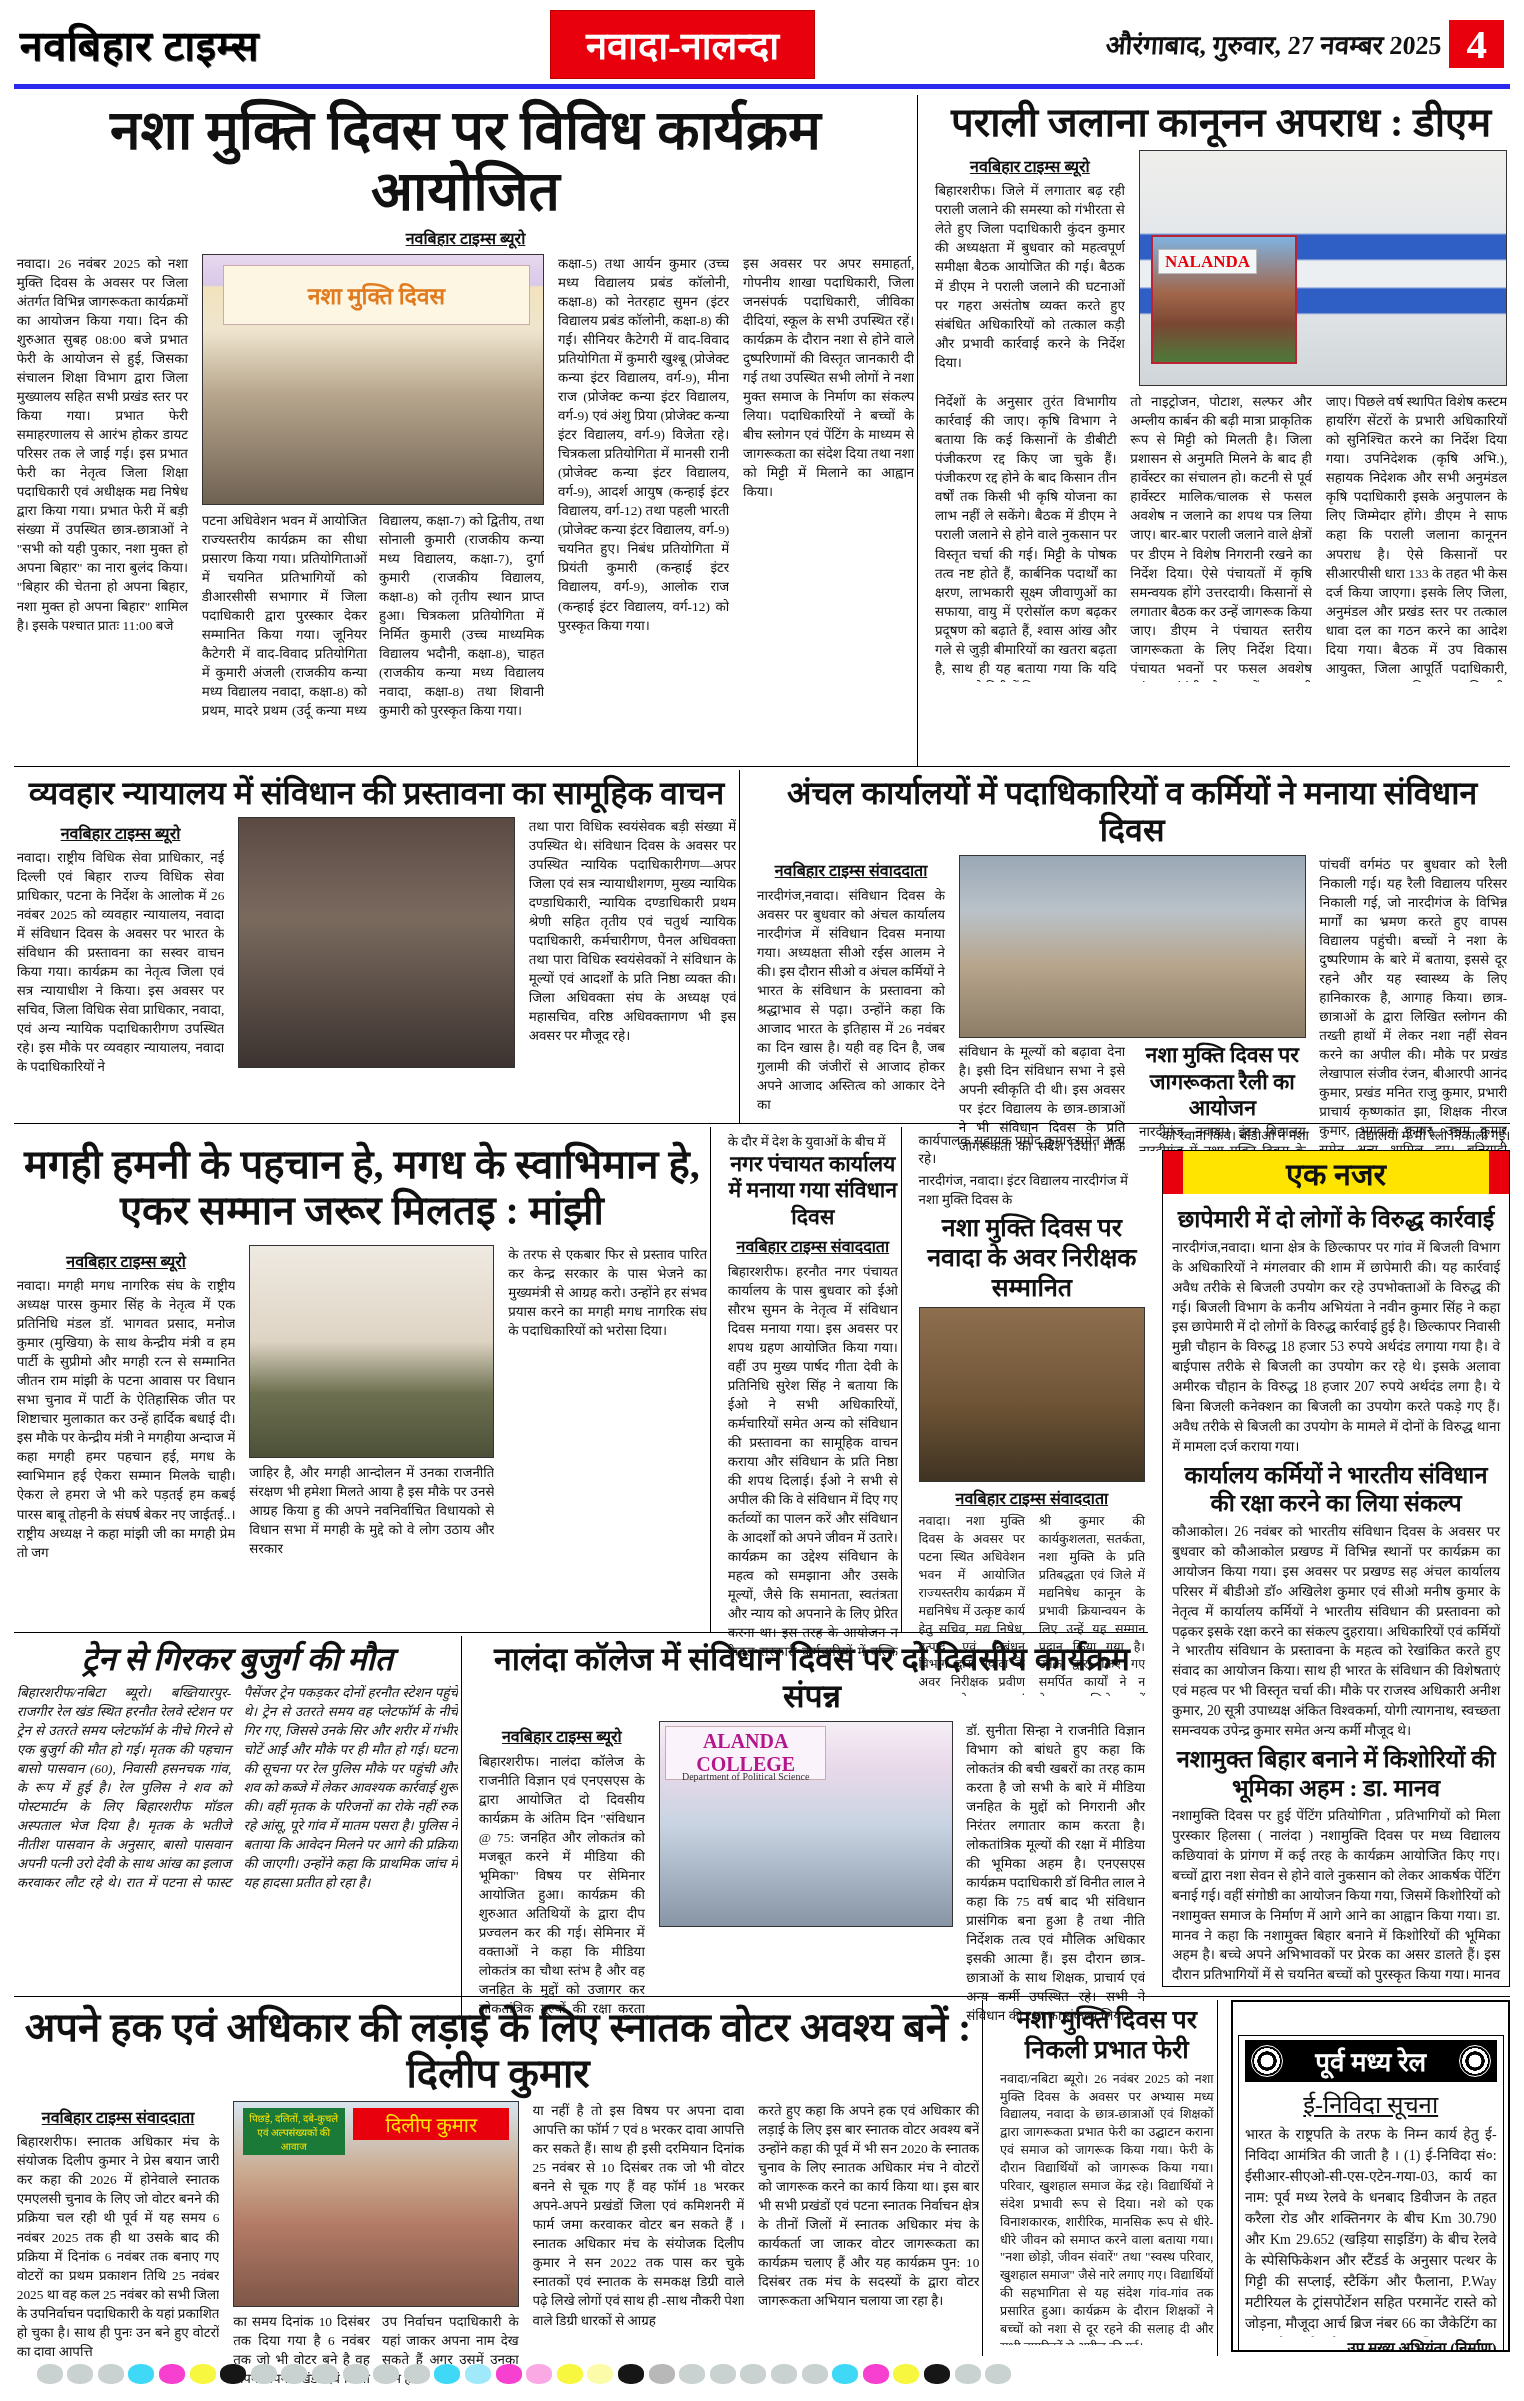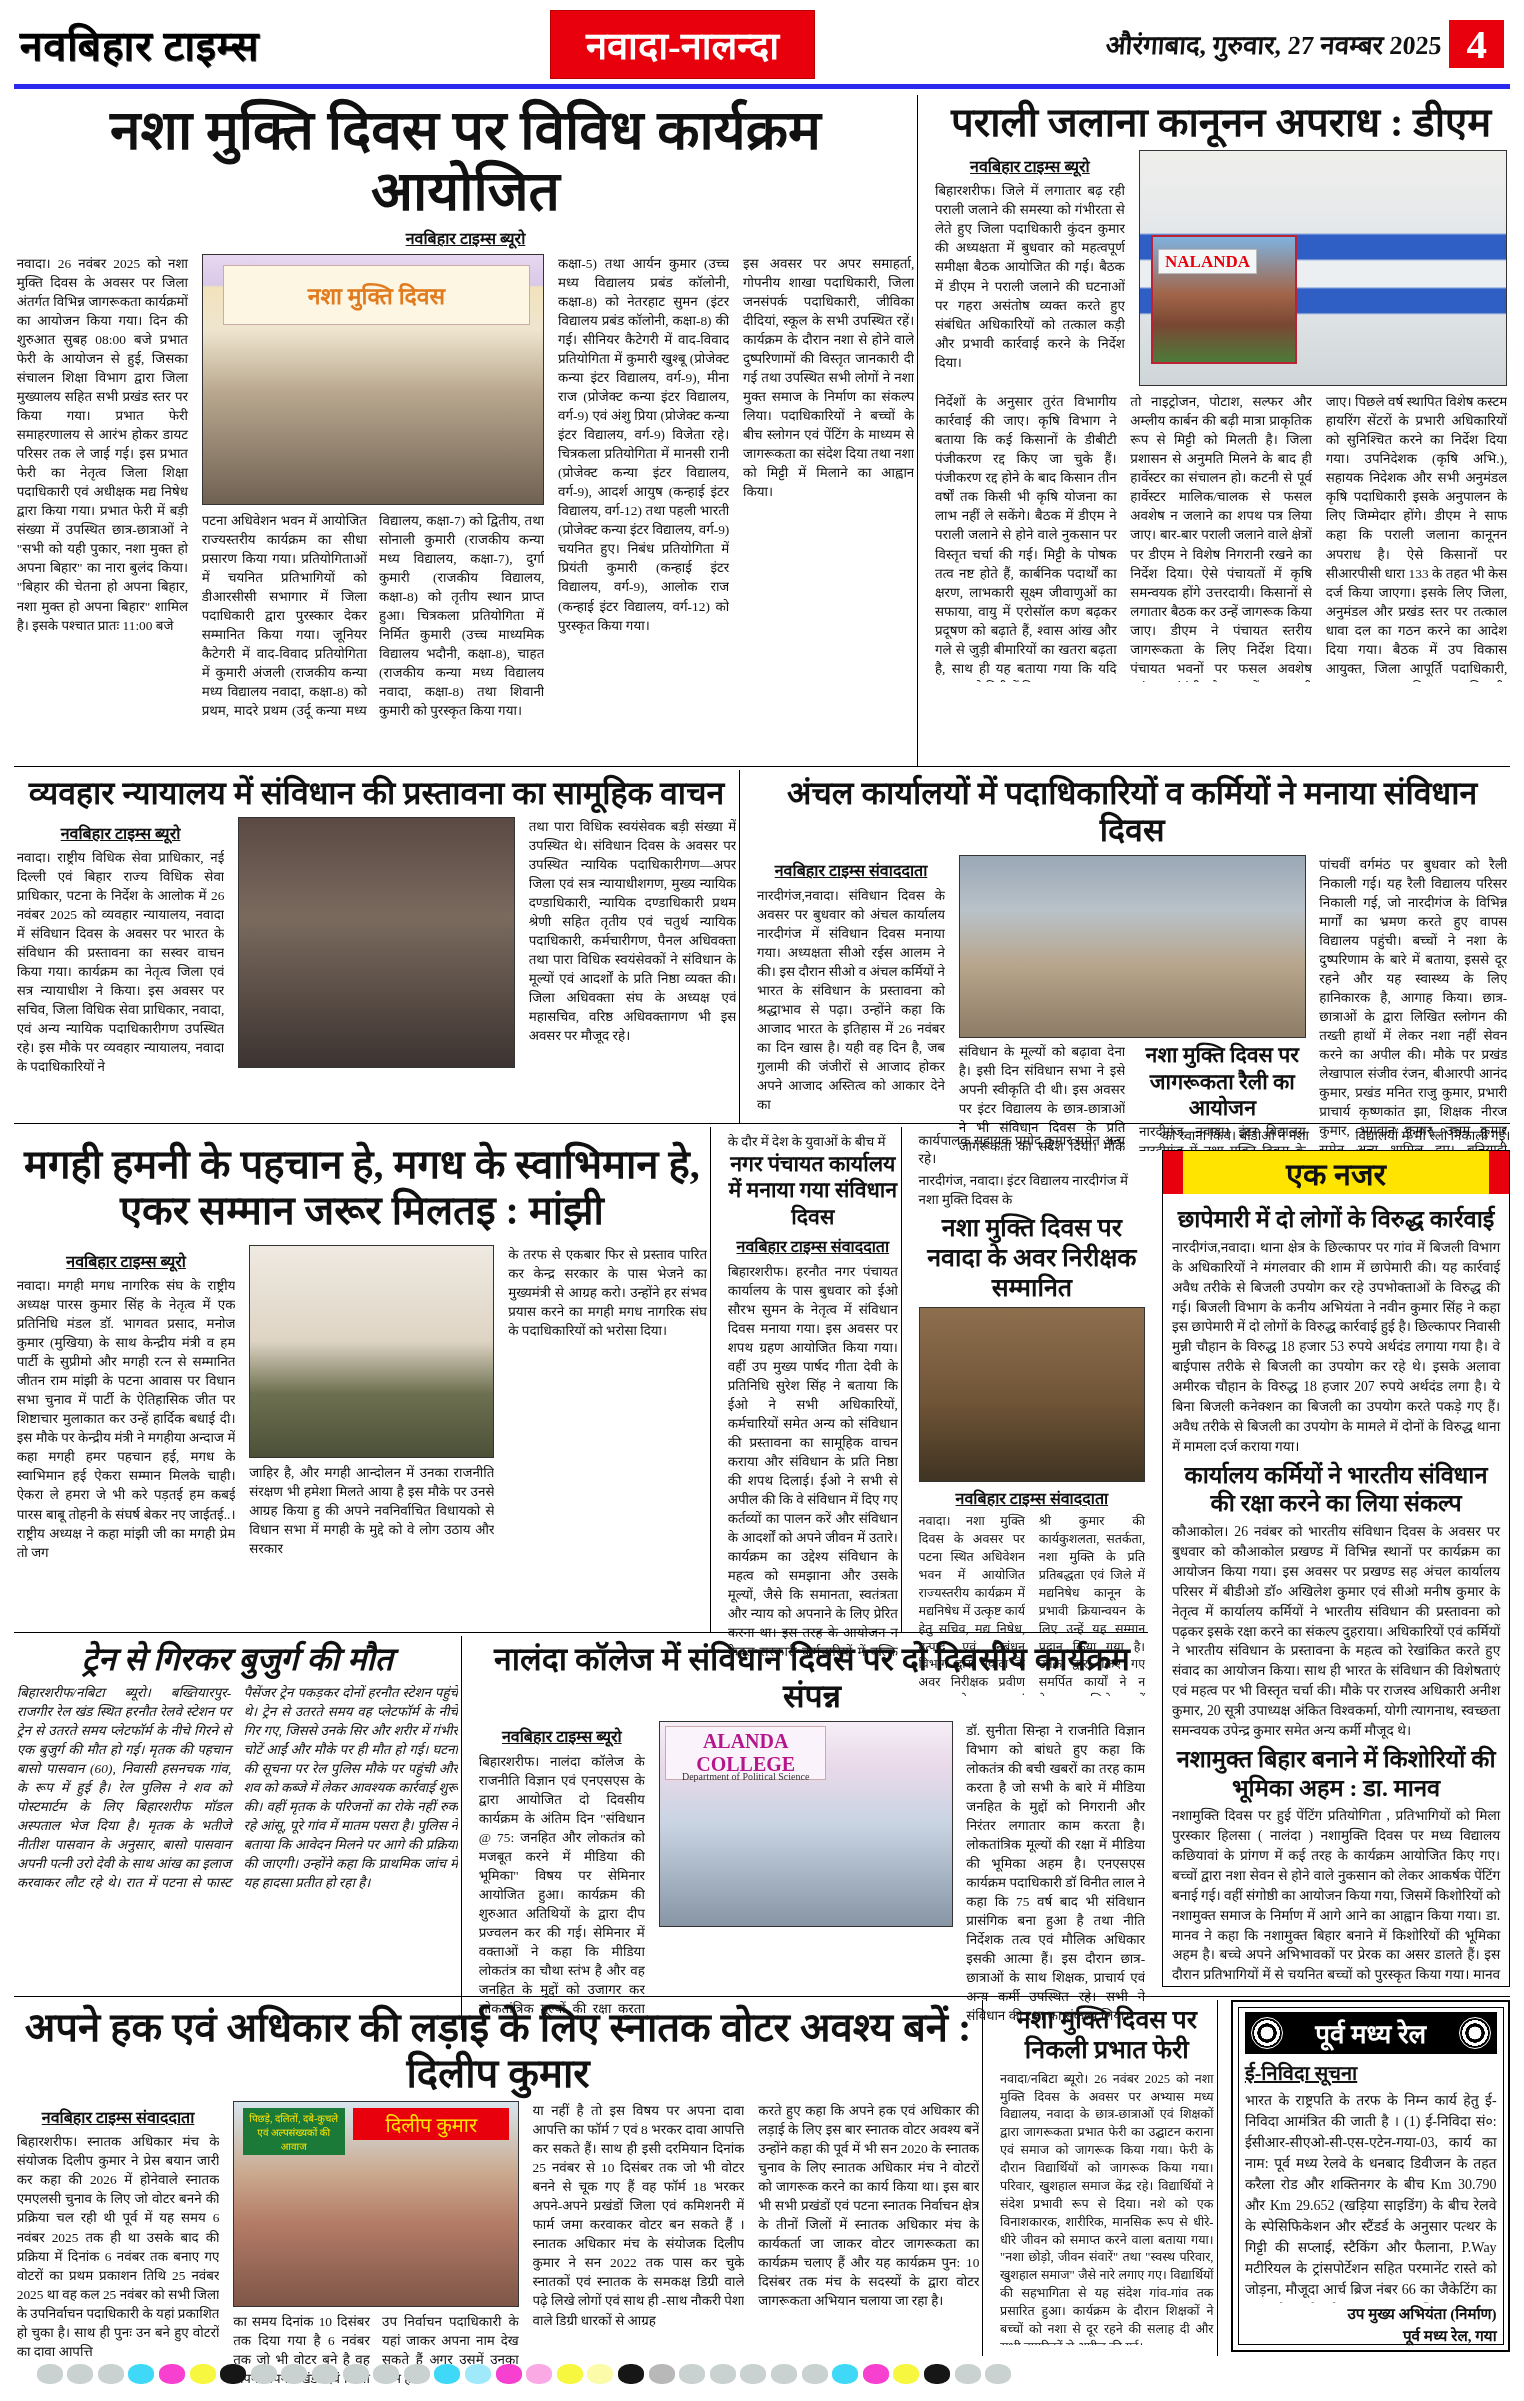--- a/index.html
+++ b/index.html
@@ -52,24 +52,24 @@
   .ek-box { border:1.9px solid #000; background:#fff; }
   .ek-head { display:flex; height:43px; }
   .ek-head .redbar { width:20px; background:#e8000d; }
   .ek-head .yellow { flex:1; background:#ffe400; display:flex; align-items:center; justify-content:center; font-size:30.5px; font-weight:bold; }
   .ek-body { padding:6.1px 9.1px; }
   .ek-item-head { font-size:23.6px; font-weight:bold; text-align:center; line-height:1.2; margin:4.6px 0; }
   .ek-item-body { font-size:13.7px; line-height:1.45; text-align:justify; }
 
   
   .rail-ad { border:2.3px solid #000; padding:4.6px; }
-  .rail-inner { border:1.1px solid #000; padding:4.6px 6.1px; }
+  .rail-inner { border:1.1px solid #000; padding:4.6px 6.1px;margin-top:28px; }
   .rail-head { background:#000; color:#fff; display:flex; align-items:center; justify-content:space-between; padding:3px 6.1px; font-size:26px; font-weight:bold; }
   .rail-emblem { width:32px; height:32px; border-radius:50%; background:radial-gradient(circle at 50% 50%, #fff 0 30%, #000 31% 45%, #fff 46% 60%, #000 61%); border:1.5px solid #fff; }
-  .rail-sub { font-size:20px; font-weight:bold; text-decoration:underline; margin:4.6px 0; }
+  .rail-sub { text-align:center; font-size:24px; font-weight:normal; text-decoration:underline; margin:4.6px 0; }
   .rail-body { font-size:14px; line-height:1.5; text-align:justify; }
   .rail-sign { text-align:right; font-size:15.2px; font-weight:bold; line-height:1.4; }
   .rail-ref { font-size:13px; margin-top:3px; }
 
   
   .print-strip { display:flex; gap:4.6px; align-items:center; margin-top:7.6px; padding-left:23px; }
   .dot { width:26px; height:20px; border-radius:45%; }
 
   .row { display:flex; }
   .gap { gap:13.7px; }

